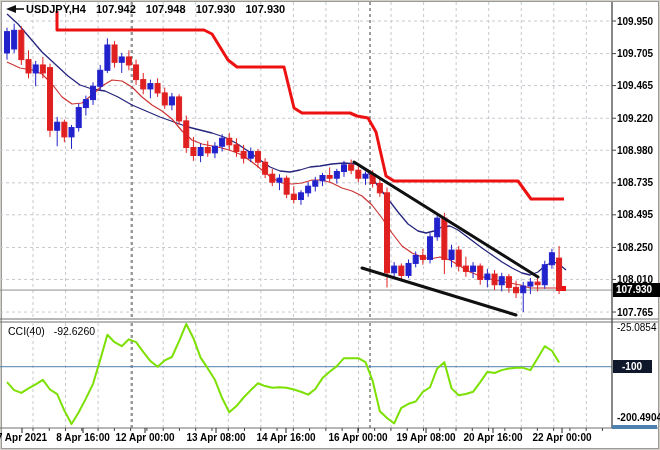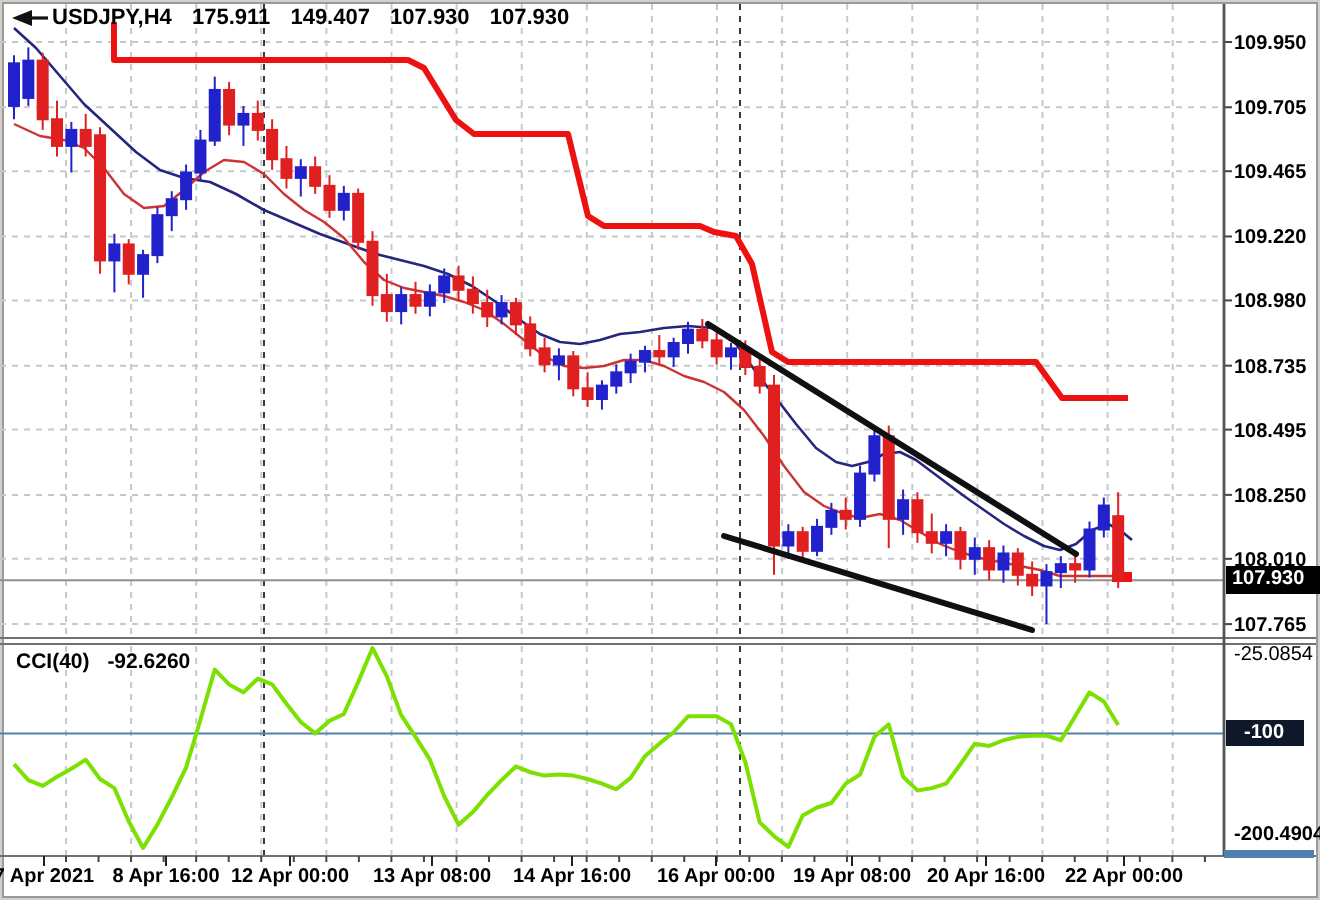--- a/index.html
+++ b/index.html
@@ -5,21 +5,21 @@
   html,body{margin:0;padding:0}
   body{width:660px;height:450px;background:#D4D0C8;position:relative;overflow:hidden;
        font-family:"Liberation Sans",sans-serif}
   .win{position:absolute;left:1px;top:1px;width:656px;height:446px;background:#fff;
        border:1px solid #9a9a9a}
   svg text{font-family:"Liberation Sans",sans-serif;font-size:10px;font-weight:700;fill:#000}
   .title-bar{position:absolute;left:26px;top:3px;font-size:11px;font-weight:700;color:#000;
        white-space:nowrap;z-index:5}
   .title-bar span{margin-right:7px}
   .arrow{position:absolute;left:5px;top:4px;width:20px;height:10px;z-index:5}
-  .cci-label{position:absolute;left:8px;top:325px;font-size:10.5px;font-weight:700;color:#000;z-index:5}
+  .cci-label{position:absolute;left:8px;top:325px;font-size:10.5px;font-weight:400;color:#000;z-index:5}
   .cci-label span{margin-right:6px}
   .price-badge{position:absolute;left:613px;top:283px;width:45px;height:14px;background:#000;
        color:#fff;font-size:10px;font-weight:700;line-height:14px;padding-left:3px;z-index:6}
   .level-badge{position:absolute;left:613px;top:360px;width:30px;height:13px;background:#0f172a;
        color:#fff;font-size:10px;font-weight:700;line-height:13px;padding-left:9px;z-index:6}
   .cci-max{position:absolute;left:617px;top:322px;font-size:10px;font-weight:400;color:#000;z-index:5}
   .cci-min{position:absolute;left:617px;top:412px;font-size:10px;font-weight:700;color:#000;z-index:5}
   .blue-strip{position:absolute;left:612px;top:425px;width:45px;height:4px;background:#4E81AD;z-index:5}
 </style>
 </head>
@@ -323,22 +323,22 @@
     <text x="562" y="441" text-anchor="middle">22 Apr 00:00</text>
   </svg>
 
 <svg class="arrow" viewBox="0 0 20 10">
   <polygon points="1,5 11,1 11,9" fill="#111"></polygon>
   <line x1="10" y1="5" x2="19" y2="5" stroke="#111" stroke-width="1.6"></line>
 </svg>
 
 <div class="title-bar">
   <span>USDJPY,H4</span>
-  <span>175.911</span>
-  <span>149.407</span>
+  <span>107.942</span>
+  <span>107.948</span>
   <span>107.930</span>
   <span>107.930</span>
 </div>
 
 <div class="cci-label">
   <span>CCI(40)</span>
   <span>-92.6260</span>
 </div>
 
 <div class="price-badge">107.930</div>

